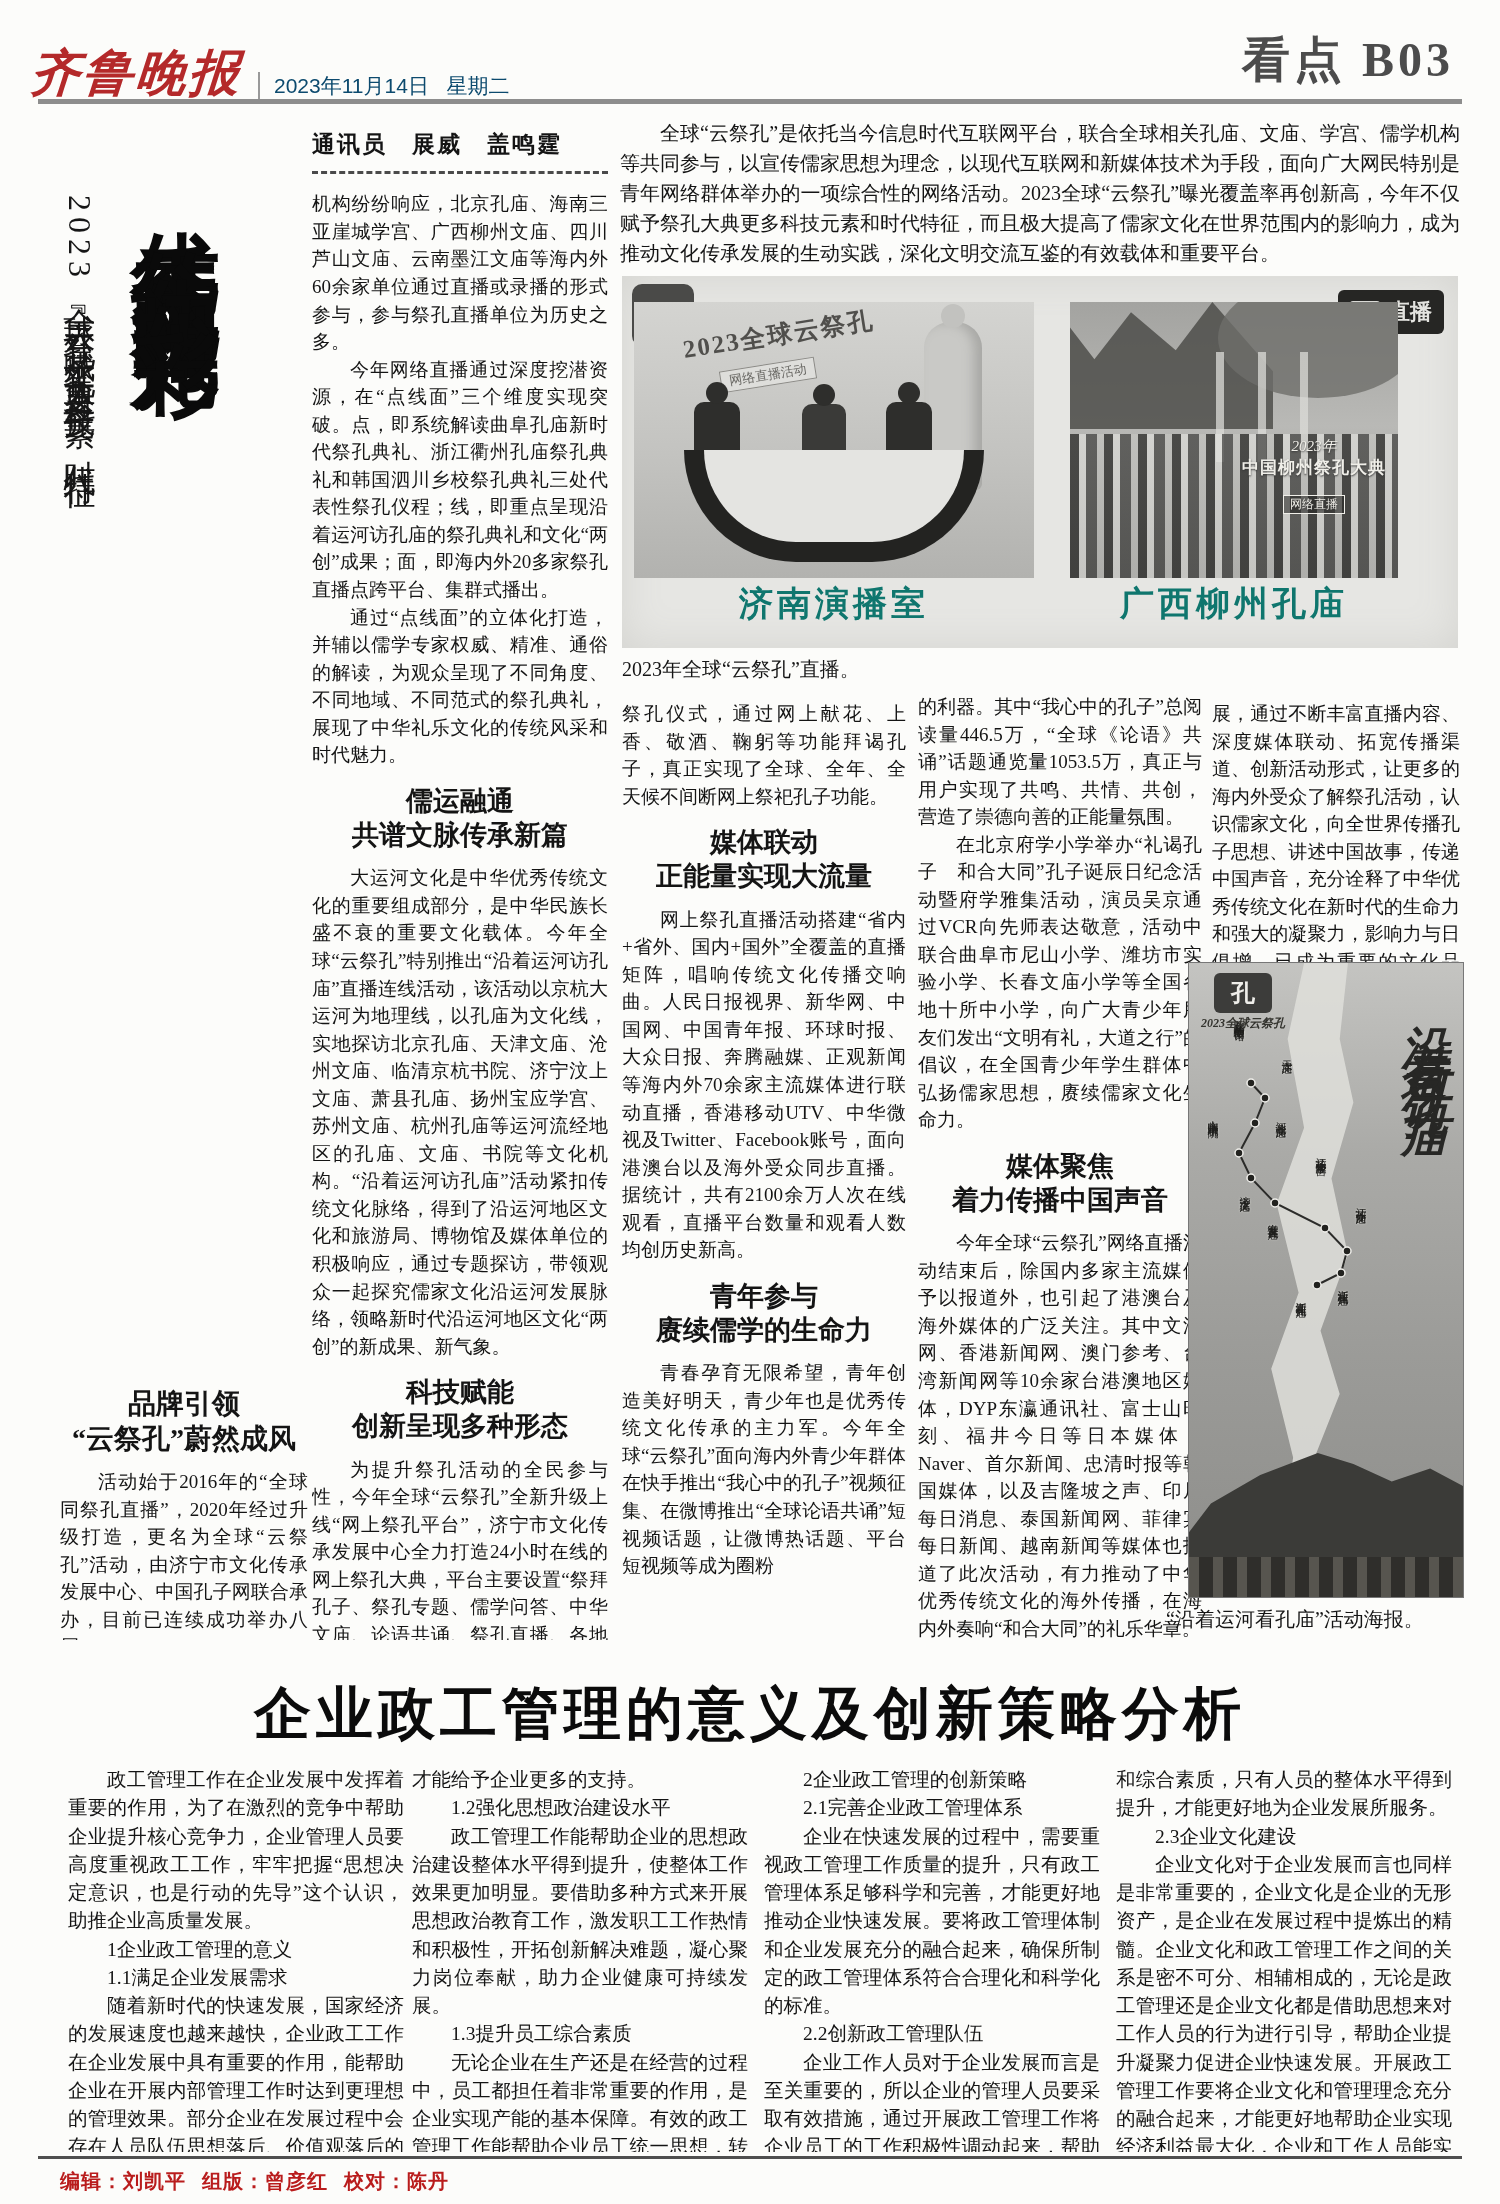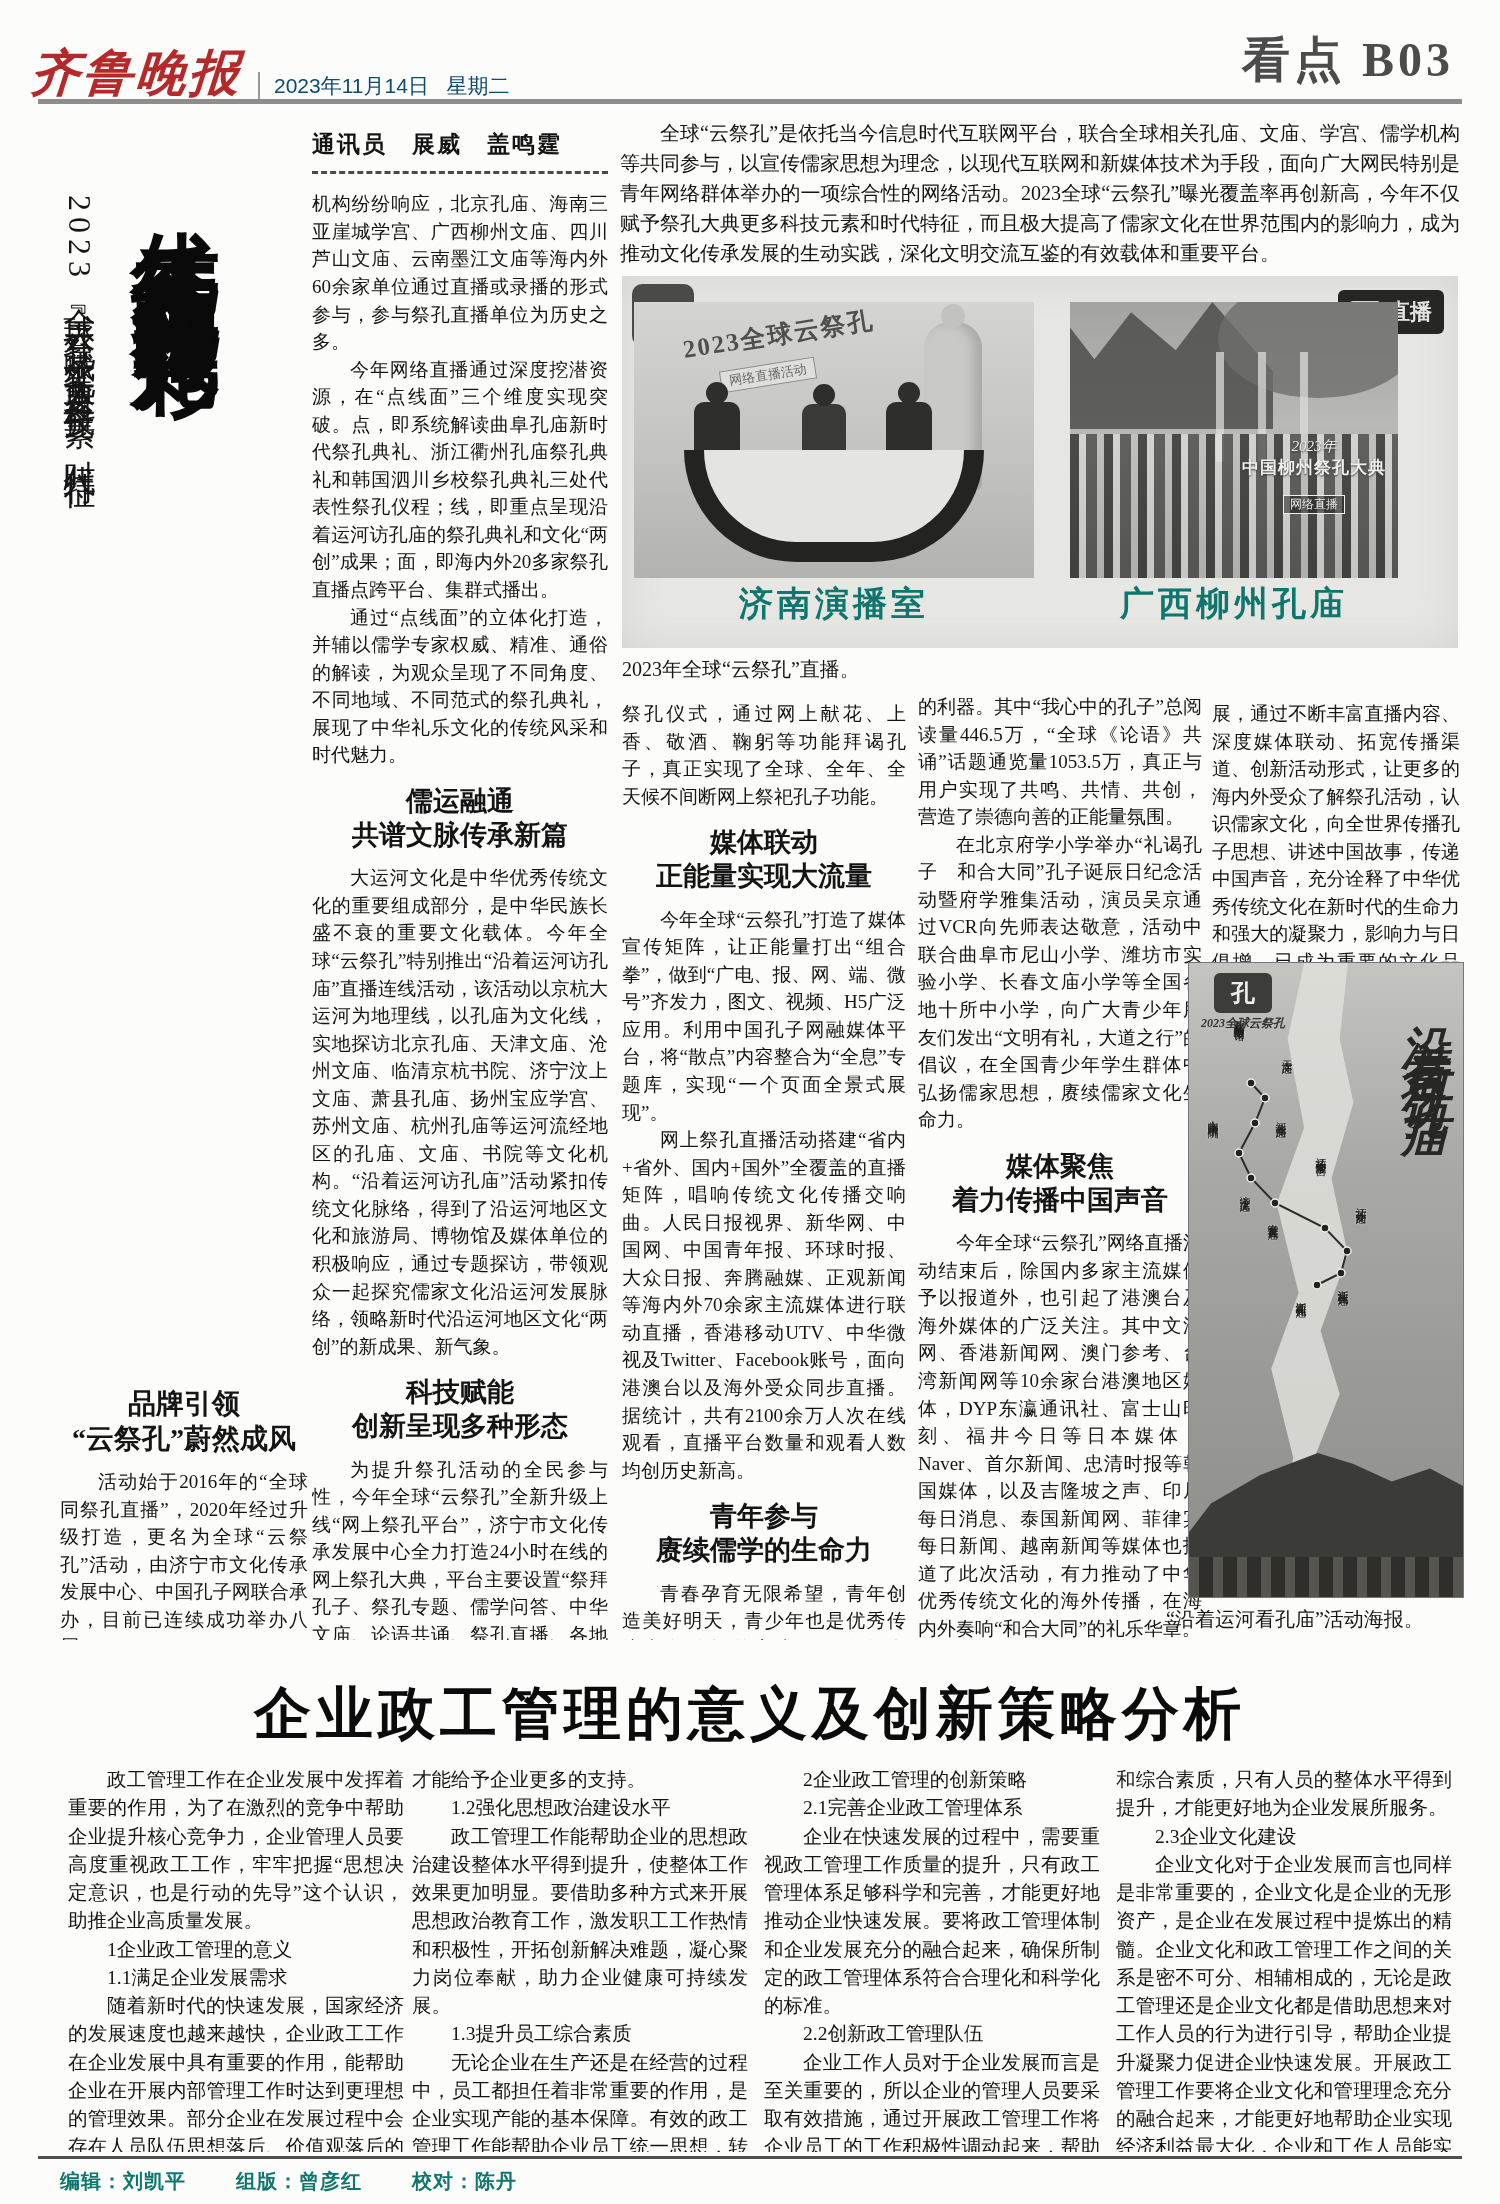--- a/index.html
+++ b/index.html
@@ -106,21 +106,21 @@
   .poster-caption{position:absolute;left:1166px;top:1606px;font-size:20px;color:#151515;}
   
   .art2-headline{position:absolute;left:0;width:1500px;top:1676px;text-align:center;font-size:57px;
                  font-weight:bold;letter-spacing:5px;color:#0b0b0b;}
   .bcol{position:absolute;top:1766px;width:336px;height:386px;font-size:19.5px;line-height:1.45;
         text-align:justify;overflow:hidden;}
   .bcol p{margin:0;}
   .bc1{left:60px;margin-left:8px;} .bc2{left:412px;} .bc3{left:764px;} .bc4{left:1116px;}
   .bottom-rule{position:absolute;left:38px;right:38px;top:2156px;height:3px;background:#4f4f4f;}
   .footer{position:absolute;left:60px;top:2168px;font-size:20px;font-weight:bold;letter-spacing:1px;
-          display:flex;gap:50px;color:#0f766e;}
+          display:flex;gap:16px;color:#b91c1c;}
 </style>
 </head>
 <body>
 
 <div class="page">
 
   <div class="mast-logo">齐鲁晚报</div>
   <div class="mast-date">
     <span>2023年11月14日</span>
     &nbsp;&nbsp;<span>星期二</span>
@@ -197,21 +197,20 @@
     </div>
   </div>
   <div class="photo-caption">2023年全球“云祭孔”直播。</div>
 
   <div class="col colA">
     <p class="p0">祭孔仪式，通过网上献花、上香、敬酒、鞠躬等功能拜谒孔子，真正实现了全球、全年、全天候不间断网上祭祀孔子功能。</p>
     <div class="sec">
       <span class="t">媒体联动</span>
       <span class="t">正能量实现大流量</span>
     </div>
-    <p class="p">今年全球“云祭孔”打造了媒体宣传矩阵，让正能量打出“组合拳”，做到“广电、报、网、端、微号”齐发力，图文、视频、H5广泛应用。利用中国孔子网融媒体平台，将“散点”内容整合为“全息”专题库，实现“一个页面全景式展现”。</p>
     <p class="p">网上祭孔直播活动搭建“省内+省外、国内+国外”全覆盖的直播矩阵，唱响传统文化传播交响曲。人民日报视界、新华网、中国网、中国青年报、环球时报、大众日报、奔腾融媒、正观新闻等海内外70余家主流媒体进行联动直播，香港移动UTV、中华微视及Twitter、Facebook账号，面向港澳台以及海外受众同步直播。据统计，共有2100余万人次在线观看，直播平台数量和观看人数均创历史新高。</p>
     <div class="sec">
       <span class="t">青年参与</span>
       <span class="t">赓续儒学的生命力</span>
     </div>
     <p class="p">青春孕育无限希望，青年创造美好明天，青少年也是优秀传统文化传承的主力军。今年全球“云祭孔”面向海内外青少年群体在快手推出“我心中的孔子”视频征集、在微博推出“全球论语共诵”短视频话题，让微博热话题、平台短视频等成为圈粉</p>
   </div>
 
   <div class="col colB">
     <p class="p0">的利器。其中“我心中的孔子”总阅读量446.5万，“全球《论语》共诵”话题通览量1053.5万，真正与用户实现了共鸣、共情、共创，营造了崇德向善的正能量氛围。</p>

